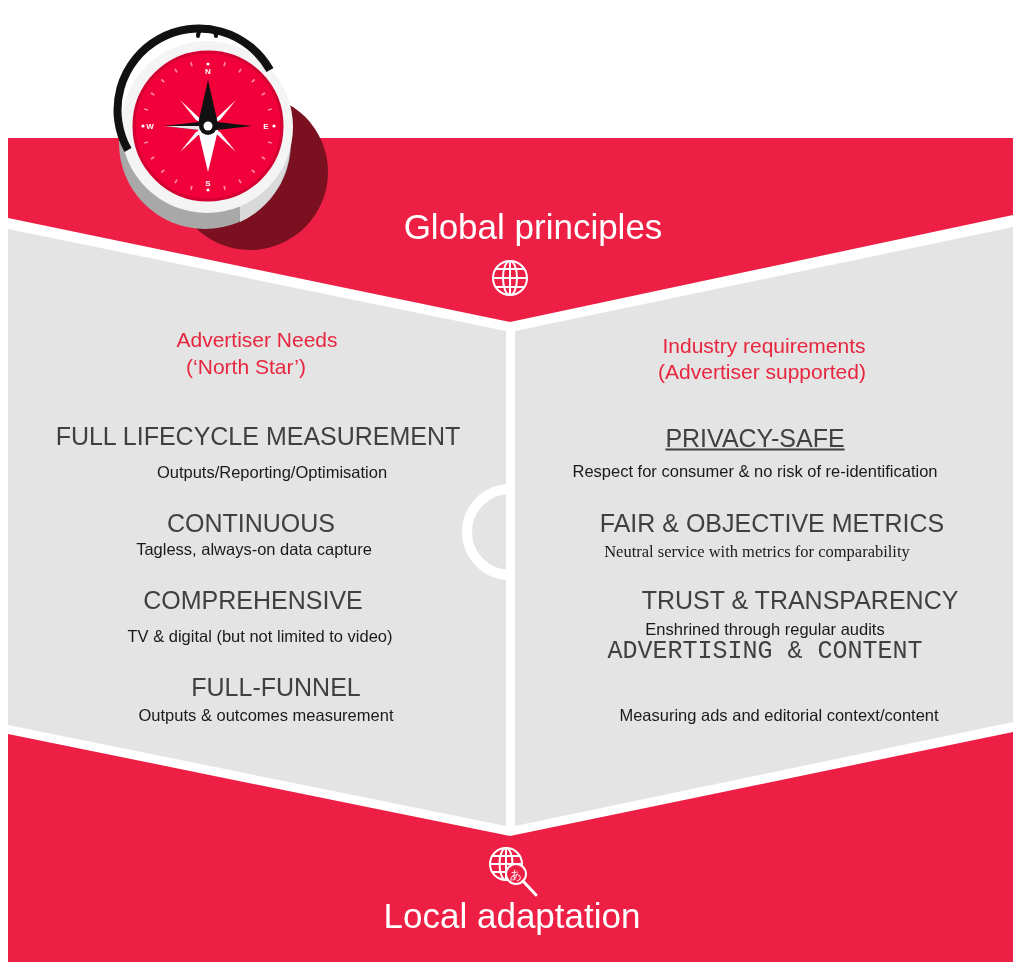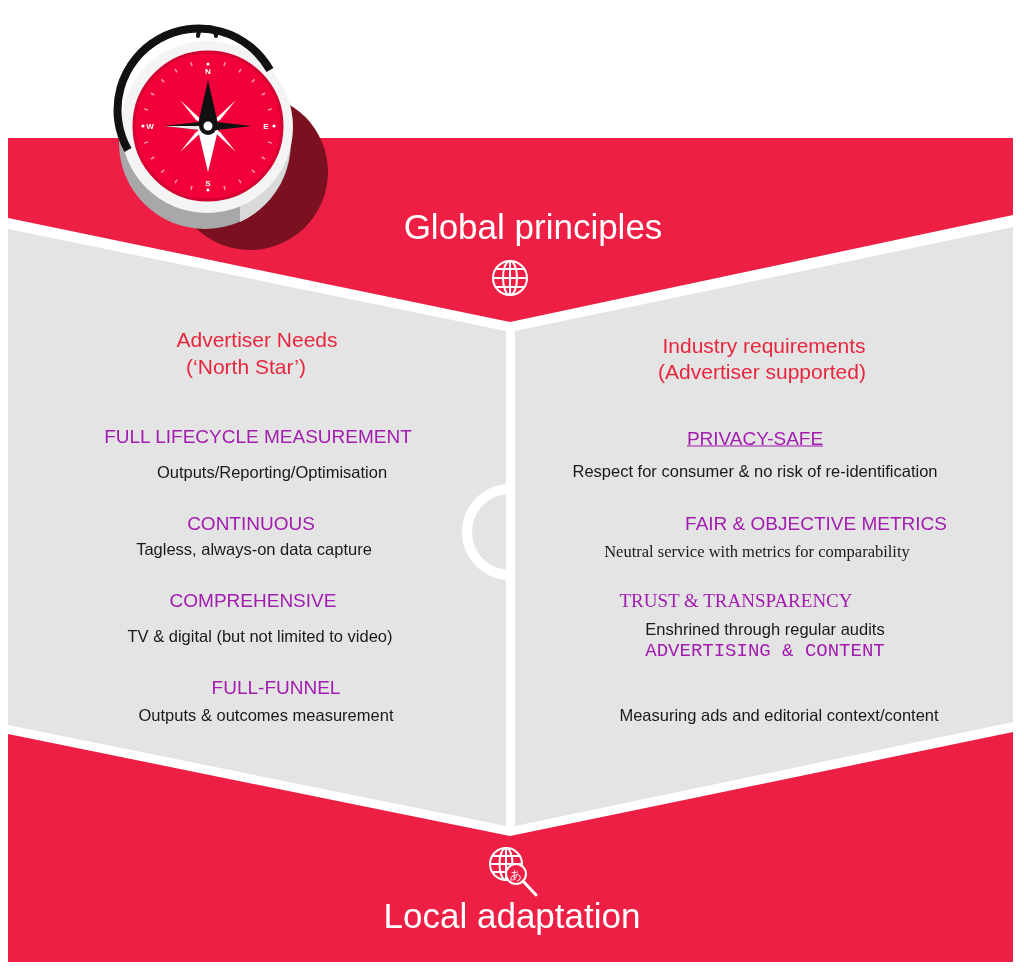--- a/index.html
+++ b/index.html
@@ -3,21 +3,21 @@
 <meta charset="utf-8">
 <style>
   html, body { margin:0; padding:0; background:#ffffff; }
   body { width:1024px; height:973px; position:relative; overflow:hidden;
          font-family:"Liberation Sans", "DejaVu Sans", sans-serif; }
   .bg-svg { position:absolute; left:0; top:0; }
   .txt { position:absolute; white-space:nowrap; transform:translate(-50%,-50%); line-height:1; }
   .big-title { color:#ffffff; font-size:35px; }
   .col-head { color:#e8263f; font-size:21px; }
   .col-sub  { color:#e8263f; font-size:21px; }
-  .item-title { color:#a21caf; font-size:19px; }
+  .item-title { color:#404040; font-size:25px; }
   .item-desc  { color:#1a1a1a; font-size:16.5px; }
 </style>
 </head>
 <body>
 
 <svg class="bg-svg" width="1024" height="973" viewBox="0 0 1024 973">
 
   <polygon points="8,138 1013,138 1013,215 510,322 8,218" fill="#ED1F44"></polygon>
 
   <polygon points="8,229 506,331 506,826 8,725" fill="#E4E4E4"></polygon>
@@ -138,22 +138,22 @@
 
 <div class="txt item-title" style="left:256px; top:687px;margin-left:20px;">FULL-FUNNEL</div>
 <div class="txt item-desc" style="left:266px; top:715px;">Outputs &amp; outcomes measurement</div>
 
 <div class="txt col-head" style="left:764px; top:345px;">Industry requirements</div>
 <div class="txt col-sub" style="left:762px; top:371px;">(Advertiser supported)</div>
 
 <div class="txt item-title" style="left:755px; top:438px;text-decoration:underline;">PRIVACY-SAFE</div>
 <div class="txt item-desc" style="left:755px; top:471px;">Respect for consumer &amp; no risk of re-identification</div>
 
-<div class="txt item-title" style="left:772px; top:523px;margin-left:44px;">FAIR &amp; OBJECTIVE METRICS</div>
+<div class="txt item-title" style="left:772px; top:523px;">FAIR &amp; OBJECTIVE METRICS</div>
 <div class="txt item-desc" style="left:757px; top:552px;font-family:Liberation Serif, serif;">Neutral service with metrics for comparability</div>
 
-<div class="txt item-title" style="left:736px; top:600px;font-family:Liberation Serif, serif;">TRUST &amp; TRANSPARENCY</div>
+<div class="txt item-title" style="left:800px; top:600px;">TRUST &amp; TRANSPARENCY</div>
 <div class="txt item-desc" style="left:765px; top:629px;">Enshrined through regular audits</div>
 
 <div class="txt item-title" style="left:765px; top:651px;font-family:Liberation Mono, monospace;">ADVERTISING &amp; CONTENT</div>
 <div class="txt item-desc" style="left:779px; top:715px;">Measuring ads and editorial context/content</div>
 
 <div class="txt big-title" style="left:512px; top:915px;">Local adaptation</div>
 
 </body></html>

